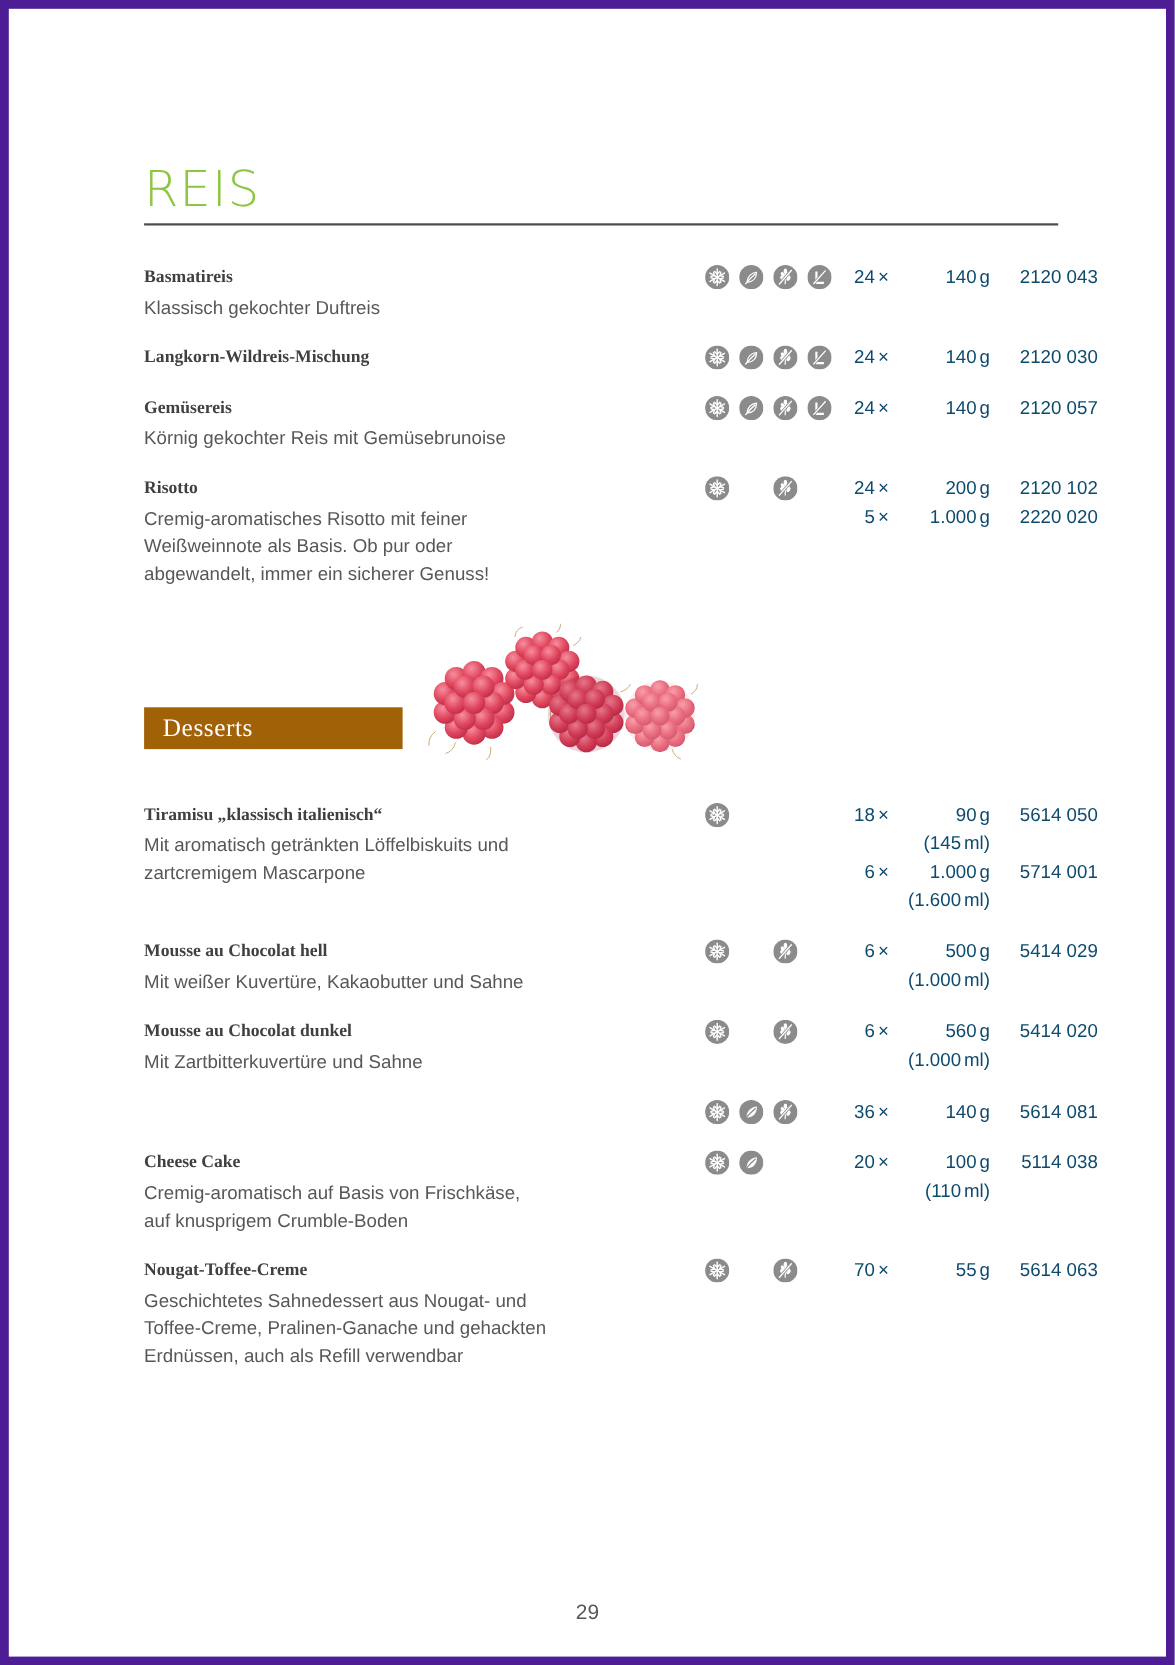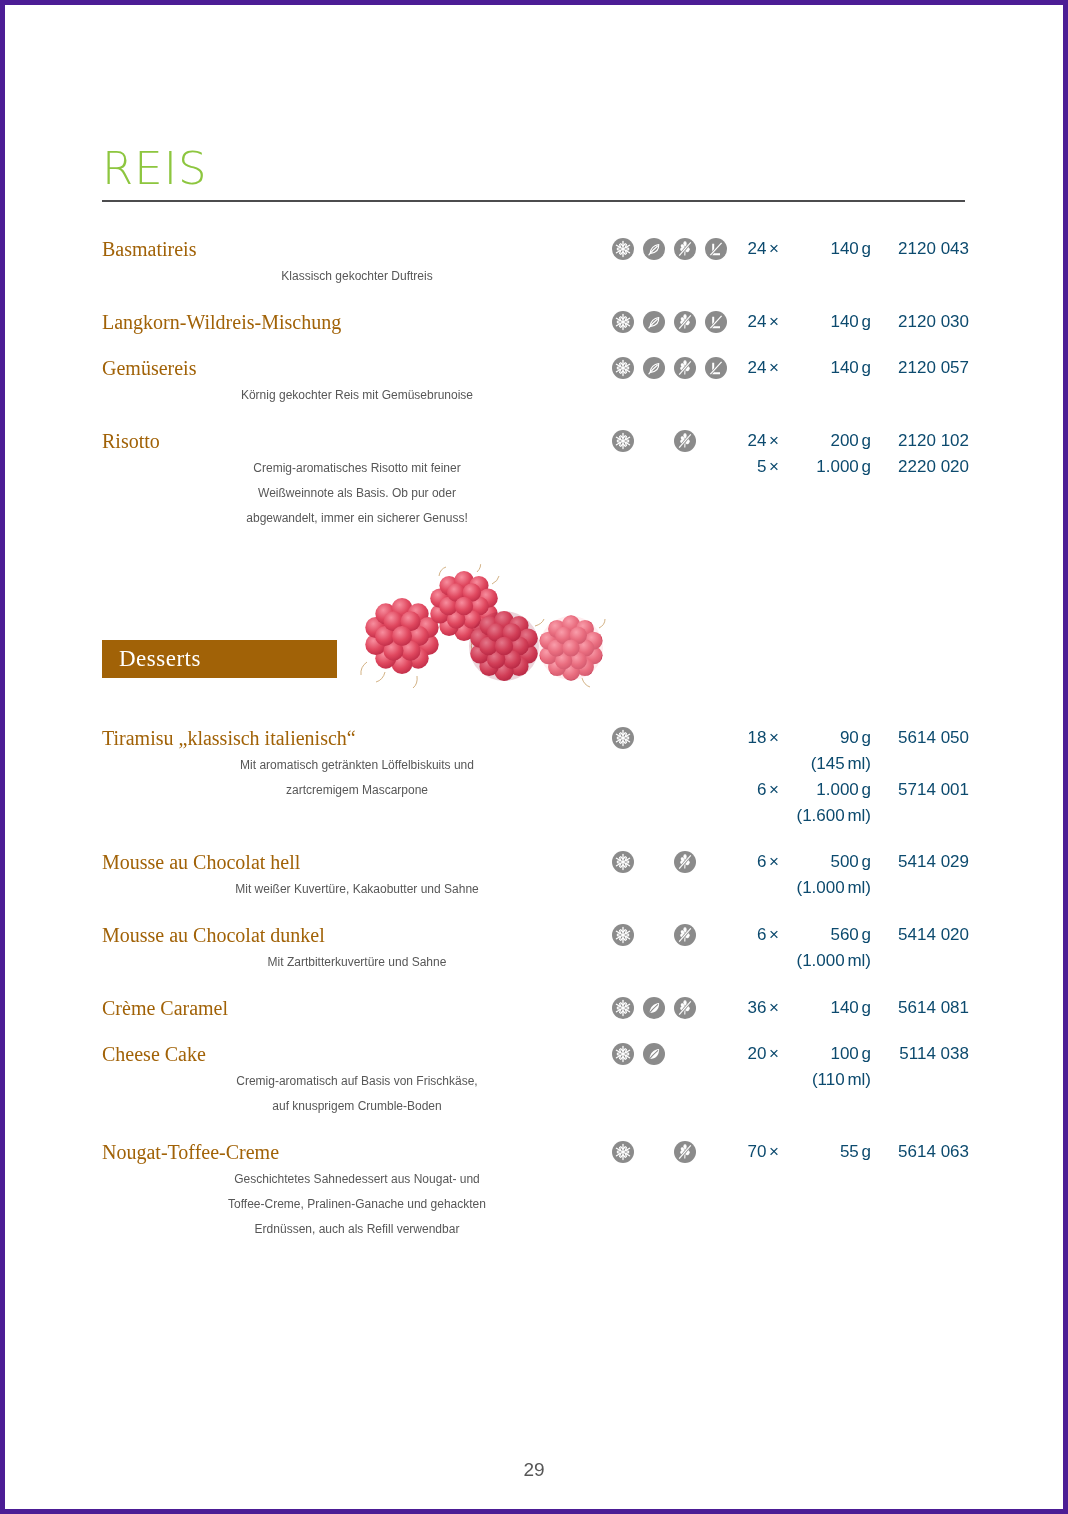--- a/index.html
+++ b/index.html
@@ -1,42 +1,41 @@
 <!DOCTYPE html>
 <html lang="de"><head>
 <meta charset="utf-8">
 <style>
   html,body { margin:0; padding:0; background:#fff; }
   .page {
     position:relative; width:1068px; height:1514px; box-sizing:border-box;
-    background:#fff; border:5px solid #4c1d95; overflow:hidden;
-    font-family:"Liberation Sans", sans-serif; color:#575757;
+    background:#fff; border:8px solid #4c1d95; overflow:hidden;
+    font-family:"Liberation Sans", sans-serif; color:#575757;padding-left:26px;
   }
   .content { padding:0 98px 0 97px; }
 
   h1.sec-title {
     margin:140px 0 0; padding:0;
     font-family:"DejaVu Sans","Liberation Sans",sans-serif;
     font-weight:200; font-size:45px; line-height:48px; letter-spacing:1px;
     color:#8dc63f;
   }
   .rule { border:0; border-top:2px solid #4c4c4e; margin:7px 0 0; }
 
   .items { margin-top:34px; }
   .items.desserts { margin-top:47px; }
 
   .row { display:grid; grid-template-columns:510px 115px 242px; margin-bottom:20px; }
   .p-title {
-    font-family:"Liberation Serif", serif; font-weight:400;
-    font-size:20px; line-height:26px; color:#a16207;
+    font-family:"Liberation Serif", serif; font-weight:700;
+    font-size:16px; line-height:26px; color:#404040;
   }
   .p-desc {
-    font-size:12px; line-height:25px; color:#575757; margin-top:2px;
+    font-size:17px; line-height:25px; color:#575757; margin-top:2px;
     white-space:pre-line;
-    text-align:center;
   }
   .icons { display:grid; grid-template-columns:repeat(4,31px); align-content:start; padding-top:2px; height:24px; }
   .islot { width:22px; height:22px; }
   .islot svg { width:22px; height:22px; display:block; }
 
   .nums {
     display:grid; grid-template-columns:52px 92px 98px; align-content:start;
     font-size:17px; line-height:26px; color:#0c4a6e;
   }
   .nums span { text-align:right; display:block; }
@@ -511,21 +510,20 @@
               <span class="qty">6 ×</span>
               <span class="wt">560 g</span>
               <span class="art">5414 020</span>
               <span class="qty"></span>
               <span class="wt vol">(1.000 ml)</span>
               <span class="art"></span>
             </div>
           </div>
           <div class="row">
             <div class="cell name">
-              <div class="p-title">Crème Caramel</div>
             </div>
             <div class="icons">
               <span class="islot">
                 <svg viewBox="0 0 22 22">
                   <circle cx="11" cy="11" r="11" fill="#8b8b8b"></circle>
                   <g stroke="#fff" stroke-width="1.3" stroke-linecap="round" fill="none">
                     <line x1="11" y1="3.4" x2="11" y2="18.6"></line>
                     <path d="M8.7 5.8 L11 8.1 L13.3 5.8"></path>
                     <path d="M8.7 16.2 L11 13.9 L13.3 16.2"></path>
                     <g transform="rotate(60 11 11)">

